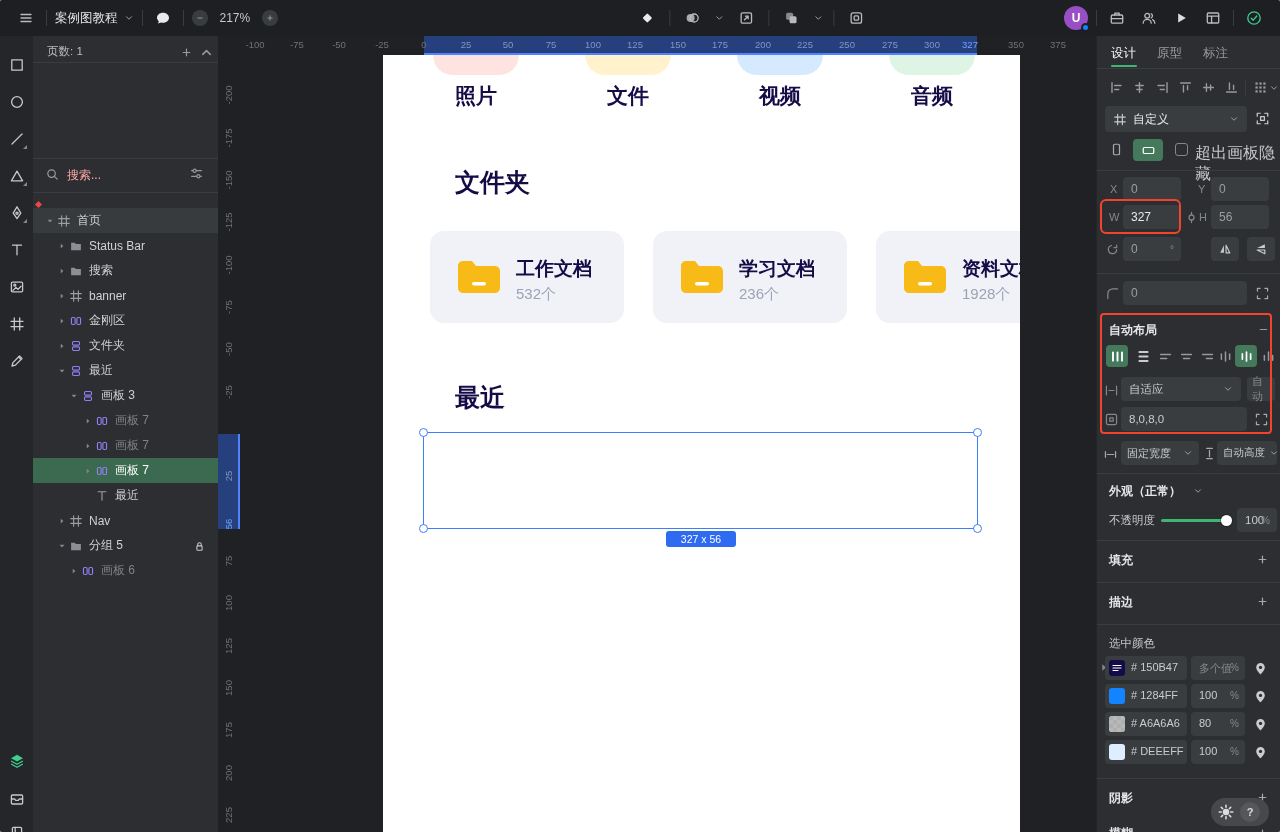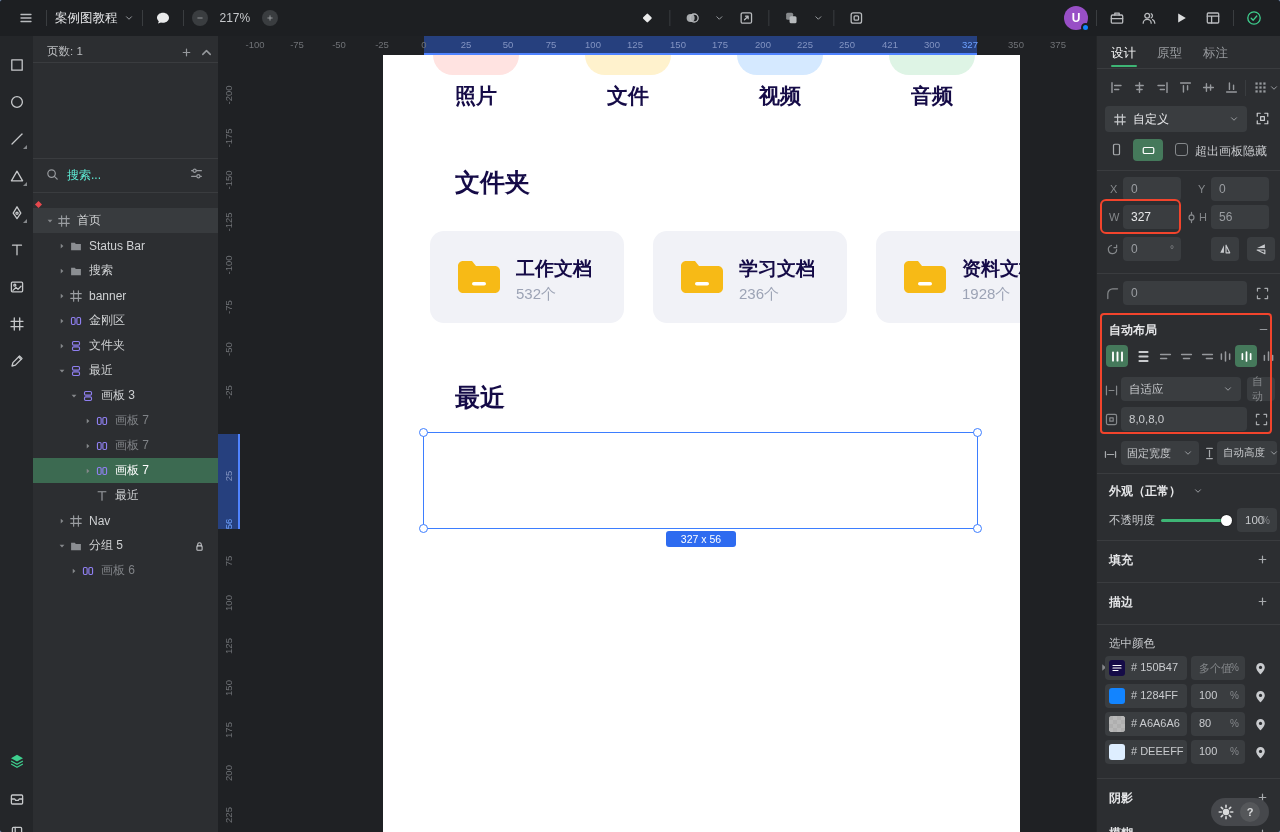--- a/index.html
+++ b/index.html
@@ -39,21 +39,21 @@
   border-bottom:4px solid #85888B}
 
 .lp{position:absolute;top:36px;left:33px;bottom:0;width:185px;background:#2C2E31;z-index:30}
 .lp .hr,.rp .hr{position:absolute;left:0;right:0;height:1px;background:#3A3C3F}
 .lp-header{position:absolute;left:14px;top:8px;font-size:11.5px;color:#B9BBBE}
 .page-row{position:absolute;left:0;right:0;top:27px;height:26px;background:#3C6A51;
   display:flex;align-items:center;cursor:pointer}
 .page-row .ck{width:14px;height:14px;color:#fff;margin-left:10px}
 .page-row .ck svg{width:14px;height:14px}
 .page-row span{color:#fff;font-size:12px;margin-left:8px}
-.search-ph{position:absolute;left:34px;top:131px;font-size:12px;color:#5eead4}
+.search-ph{position:absolute;left:34px;top:131px;font-size:12px;color:#fca5a5}
 .red-mark{position:absolute;left:3px;top:166px;width:5px;height:5px;background:#E5484D;
   transform:rotate(45deg)}
 .trow{position:absolute;left:0;right:0;height:25px;display:flex;align-items:center;cursor:pointer}
 .trow .arr{width:10px;height:10px;color:#85888B;display:flex}
 .trow .arr svg{width:10px;height:10px}
 .trow .lic{width:14px;height:14px;display:flex;margin-right:6px}
 .trow .lic svg{width:14px;height:14px}
 .trow .lbl{font-size:12px;color:#CFD1D3;white-space:nowrap}
 .trow.dim .lbl{color:#808387}
 .trow.sel{background:#3C6A51}
@@ -569,21 +569,21 @@
         <div class="tickh tk-band" style="left:248px">25</div>
         <div class="tickh tk-band" style="left:290px">50</div>
         <div class="tickh tk-band" style="left:333px">75</div>
         <div class="tickh tk-band" style="left:375px">100</div>
         <div class="tickh tk-band" style="left:417px">125</div>
         <div class="tickh tk-band" style="left:460px">150</div>
         <div class="tickh tk-band" style="left:502px">175</div>
         <div class="tickh tk-band" style="left:545px">200</div>
         <div class="tickh tk-band" style="left:587px">225</div>
         <div class="tickh tk-band" style="left:629px">250</div>
-        <div class="tickh tk-band" style="left:672px">421</div>
+        <div class="tickh tk-band" style="left:672px">275</div>
         <div class="tickh tk-band" style="left:714px">300</div>
         <div class="tickh tk-hot" style="left:752px">327</div>
         <div class="tickh tk-dim" style="left:798px">350</div>
         <div class="tickh tk-dim" style="left:840px">375</div>
       </div>
     <div id="vticks">
         <div class="tickv tk-dim" style="top:52px">-200</div>
         <div class="tickv tk-dim" style="top:95px">-175</div>
         <div class="tickv tk-dim" style="top:137px">-150</div>
         <div class="tickv tk-dim" style="top:179px">-125</div>
@@ -736,21 +736,21 @@
         <svg viewBox="0 0 16 16" width="100%" height="100%" fill="none" stroke="currentColor" stroke-width="1.3" stroke-linecap="round" stroke-linejoin="round">
           <rect x="4.8" y="2.4" width="6.4" height="11.2" rx="1.4"></rect>
         </svg>
       </span>
     <span class="rico greenbtn" style="left:36px;top:103px;width:30px;height:22px;border-radius:4px">
         <svg viewBox="0 0 16 16" width="100%" height="100%" fill="none" stroke="currentColor" stroke-width="1.3" stroke-linecap="round" stroke-linejoin="round">
           <rect x="2.4" y="4.8" width="11.2" height="6.4" rx="1.4"></rect>
         </svg>
       </span>
     <span class="cbox" style="left:78px;top:107px"></span>
-    <span class="lblG" style="left:98px;top:107px;font-size:12px">超出画板隐藏</span>
+    <span class="lblG" style="left:98px;top:107px;font-size:16px">超出画板隐藏</span>
     <div class="hr" style="top:134px"></div>
 
     <span class="axis" style="left:13px;top:147px">X</span>
     <div class="fld" style="left:26px;top:141px;width:58px">
         <span>0</span>
       </div>
     <span class="axis" style="left:101px;top:147px">Y</span>
     <div class="fld" style="left:114px;top:141px;width:58px">
         <span>0</span>
       </div>

